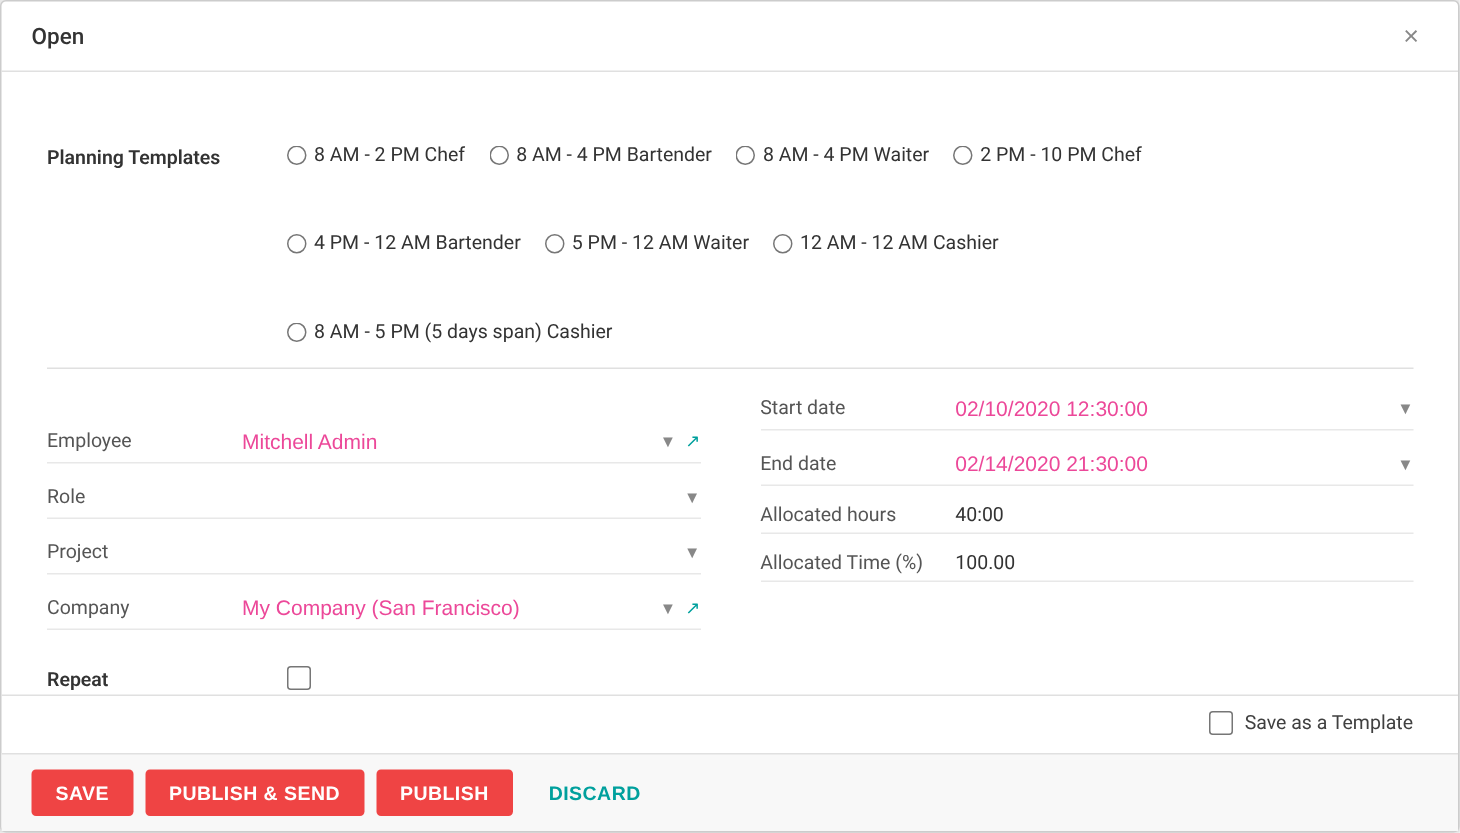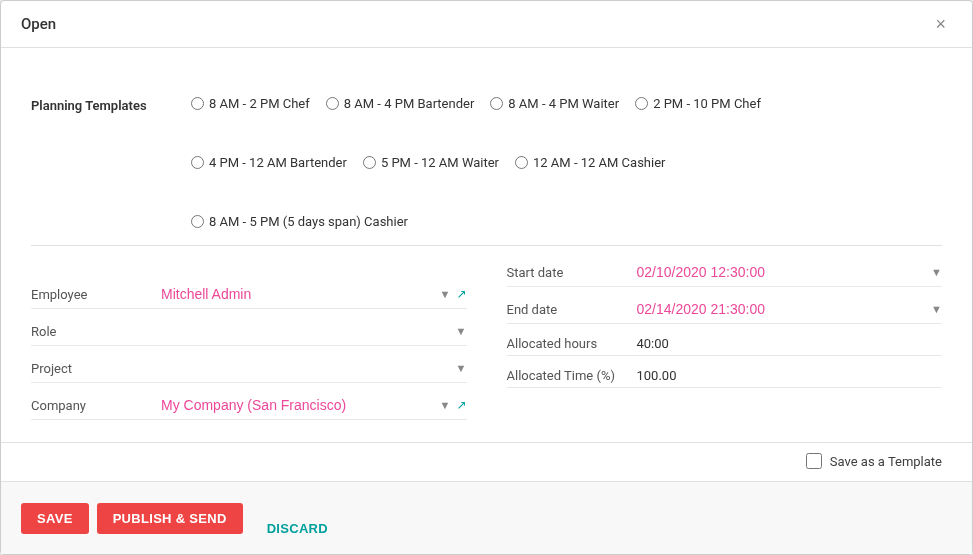--- a/index.html
+++ b/index.html
@@ -192,21 +192,20 @@
     }
     .btn-teal {
       background: #ef4444;
       color: #fff;
     }
     .btn-outline {
       background: transparent;
       color: #00a09d;
       border: none;
       font-weight: 600;
-      margin-top: 21px;
     }
   </style>
 </head>
 <body>
 
 <div class="modal-container">
 
   <div class="modal-header">
     <span class="modal-title">Open</span>
     <button class="close-btn">×</button>
@@ -344,16 +343,17 @@
   <div class="bottom-section">
     <div class="save-template-wrap">
       <input type="checkbox" class="save-template-checkbox" style="">
       <label class="save-template-label">Save as a Template</label>
     </div>
   </div>
 
   <div class="modal-footer">
     <button class="btn btn-teal">SAVE</button>
     <button class="btn btn-teal">PUBLISH &amp; SEND</button>
+    <button class="btn btn-teal">PUBLISH</button>
     <button class="btn btn-outline">DISCARD</button>
   </div>
 
 </div>
 
 </body></html>

